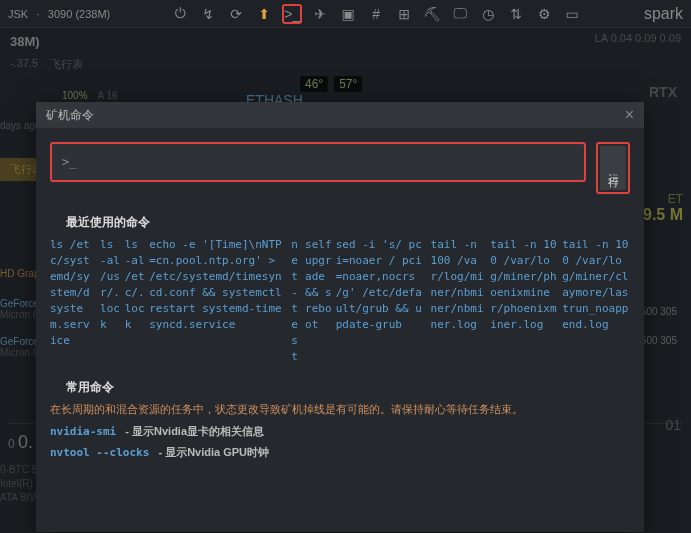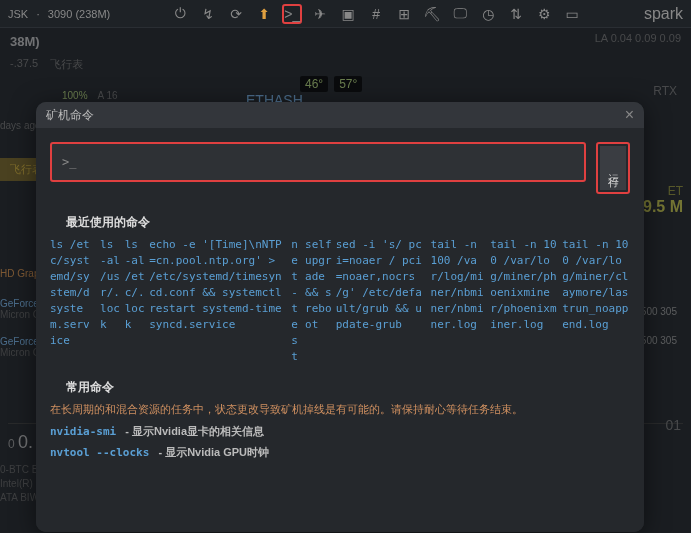--- a/index.html
+++ b/index.html
@@ -32,48 +32,48 @@
 }
 .toolbar-icon.orange { color: #e0a040; }
 .toolbar-icon.highlighted { border: 2px solid #e04040; border-radius: 3px; }
 .toolbar-right { margin-left: auto; color: #888; font-size: 16px; }
 
 
 .bg-layer { position: absolute; inset: 28px 0 0 0; opacity: 0.6; }
 .bg-row1 { padding: 6px 10px; color: #aaa; font-size: 13px; font-weight: bold; }
 .bg-row2 { padding: 2px 10px; color: #666; font-size: 11px; display:flex; gap:12px; }
 .bg-la { position:absolute; right:10px; top:4px; color:#666; font-size:11px; }
-.bg-gpus { position:absolute; right:14px; top:56px; color:#666; font-size:12px; }
+.bg-gpus { position:absolute; right:14px; top:56px; color:#666; font-size:14px;font-weight:bold; }
 .bg-temp-badges { position:absolute; left:300px; top:48px; display:flex; gap:6px; }
 .temp-badge { background:#000000; color:#9dbb6b; padding:1px 5px; border-radius:2px; font-size:12px; }
 .bg-algo { position:absolute; left:246px; top:64px; color:#6aa0d0; font-size:14px; }
 .bg-fan-badges { position:absolute; left:296px; top:64px; display:flex; gap:6px; }
 .fan-badge { background:#0c4a6e; color:#d0c060; padding:1px 5px; border-radius:2px; font-size:10px;margin-top:30px; }
 .bg-percent { position:absolute; left:26px; top:62px; display:flex; gap:10px; font-size:10px; color:#9dbb6b;margin-left:36px; }
 .bg-percent .a { color:#666; }
 .bg-daysago { position:absolute; left:0; top:92px; color:#666; font-size:10px; }
 .bg-tabs { position:absolute; left:0; top:130px; }
 .bg-tab { background:#6a5a20; color:#c0a030; padding:4px 10px; font-size:11px; }
-.bg-side-rate { position:absolute; right:8px; top:156px; color:#808030; font-size:12px; text-align:right; }
+.bg-side-rate { position:absolute; right:8px; top:164px; color:#808030; font-size:12px; text-align:right; }
 .bg-side-rate .rate { color:#b0b040; font-size:16px; font-weight:bold; }
 .bg-gpu-list { position:absolute; left:0; top:270px; font-size:10px; color:#6aa0d0; display:flex; flex-direction:column; gap:16px; }
 .bg-gpu-list .gray { color:#555; }
 .bg-gpu-right { position:absolute; right:14px; top:278px; font-size:10px; color:#888; display:flex; flex-direction:column; gap:18px; }
 .bg-footer { position:absolute; left:8px; bottom:80px; right:8px; border-top:1px solid #333; padding-top:8px; color:#888; font-size:12px; }
 .bg-footer .zero { font-size:18px; color:#aaa; }
 .bg-footer-date { position:absolute; right:10px; bottom:100px; color:#666; font-size:14px;margin-top:12px; }
 .bg-hw { position:absolute; left:0; bottom:28px; color:#555; font-size:10px; line-height:14px; }
 
 
 .modal {
   position: absolute;
   left: 36px; top: 102px;
   width: 608px; height: 430px;
   background: #2a2d31;
-  border-radius: 10px;
+  border-radius: 0;
   box-shadow: 0 4px 24px rgba(0,0,0,0.5);
   display: flex; flex-direction: column;
   overflow: hidden;
 }
 .modal-header {
   height: 26px;
   background: #33363b;
   display: flex; align-items: center;
   padding: 0 10px;
   color: #bbb; font-size: 12px;

